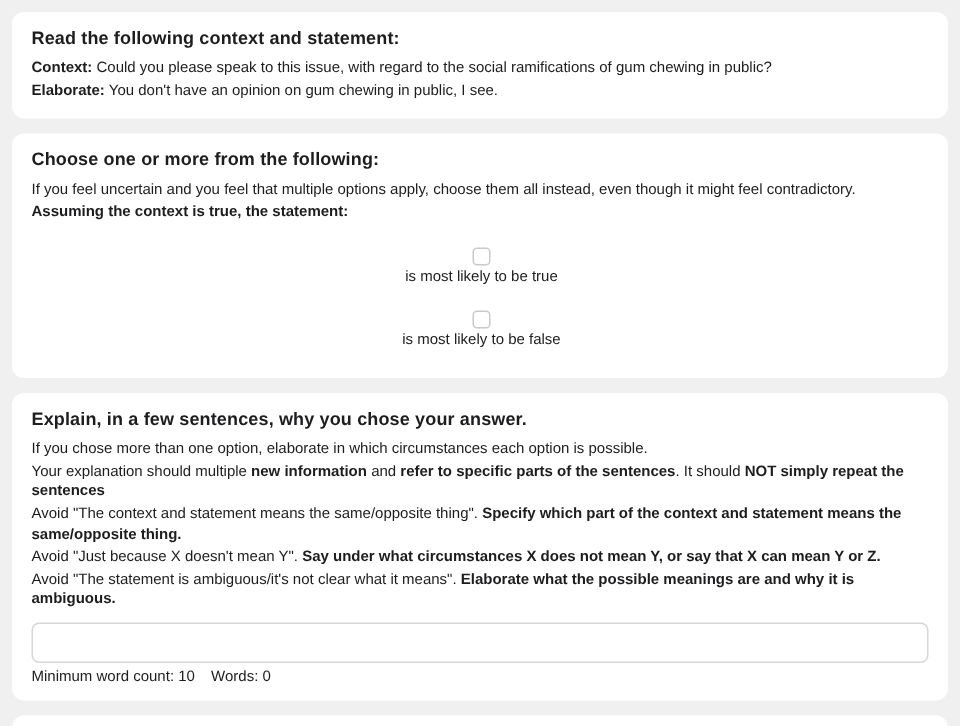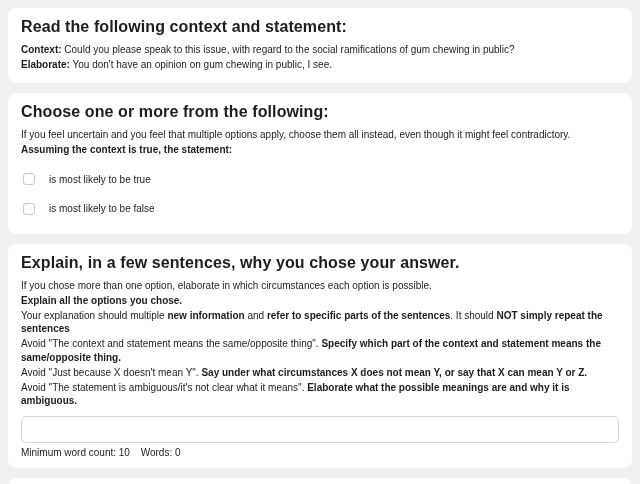--- a/index.html
+++ b/index.html
@@ -12,39 +12,40 @@
     overflow:hidden;
     -webkit-font-smoothing:antialiased;
   }
   .card {
     background:#ffffff;
     border-radius:8px;
     padding:8px 13px 10px 13px;
     margin-bottom:10px;
   }
   .card h2 {
-    font-size:16px;
+    font-size:12px;
     font-weight:700;
     margin:2px 0 7px 0;
     letter-spacing:.1px;
   }
   .card p {
     font-size:10px;
     line-height:1.35;
     margin:1.5px 0;
   }
   b { font-weight:700;text-align:right; }
   .options { margin-top:7px; }
   .option-row {
     display:flex;
     align-items:center;
-    gap:14px;
+    gap:1px;
     margin:16px 0 8px 2px;
     font-size:10px;
     line-height:1.35;
+    flex-direction:column;
   }
   input[type="checkbox"] {
     appearance:none;
     -webkit-appearance:none;
     width:12px; height:12px;
     border:1px solid #c9c9ce;
     border-radius:3px;
     background:#fff;
     flex:0 0 auto;
     cursor:pointer;
@@ -90,21 +91,20 @@
     <div class="option-row">
       <input type="checkbox" style="">
       <span>is most likely to be false</span>
     </div>
   </div>
 </section>
 
 <section class="card">
   <h2>Explain, in a few sentences, why you chose your answer.</h2>
   <p>If you chose more than one option, elaborate in which circumstances each option is possible.</p>
-  <p><b>Explain all the options you chose.</b></p>
   <p><span>Your explanation should multiple </span><b>new information</b><span> and </span><b>refer to specific parts of the sentences</b><span>. It should </span><b>NOT simply repeat the sentences</b></p>
   <p><span>Avoid "The context and statement means the same/opposite thing". </span><b>Specify which part of the context and statement means the same/opposite thing.</b></p>
   <p><span>Avoid "Just because X doesn't mean Y". </span><b>Say under what circumstances X does not mean Y, or say that X can mean Y or Z.</b></p>
   <p><span>Avoid "The statement is ambiguous/it's not clear what it means". </span><b>Elaborate what the possible meanings are and why it is ambiguous.</b></p>
   <textarea class="explain-input" style=""></textarea>
   <div class="wordcount">
     <span>Minimum word count:</span>
     <span>10</span>
     <span class="pair">Words:</span>
     <span>0</span>

